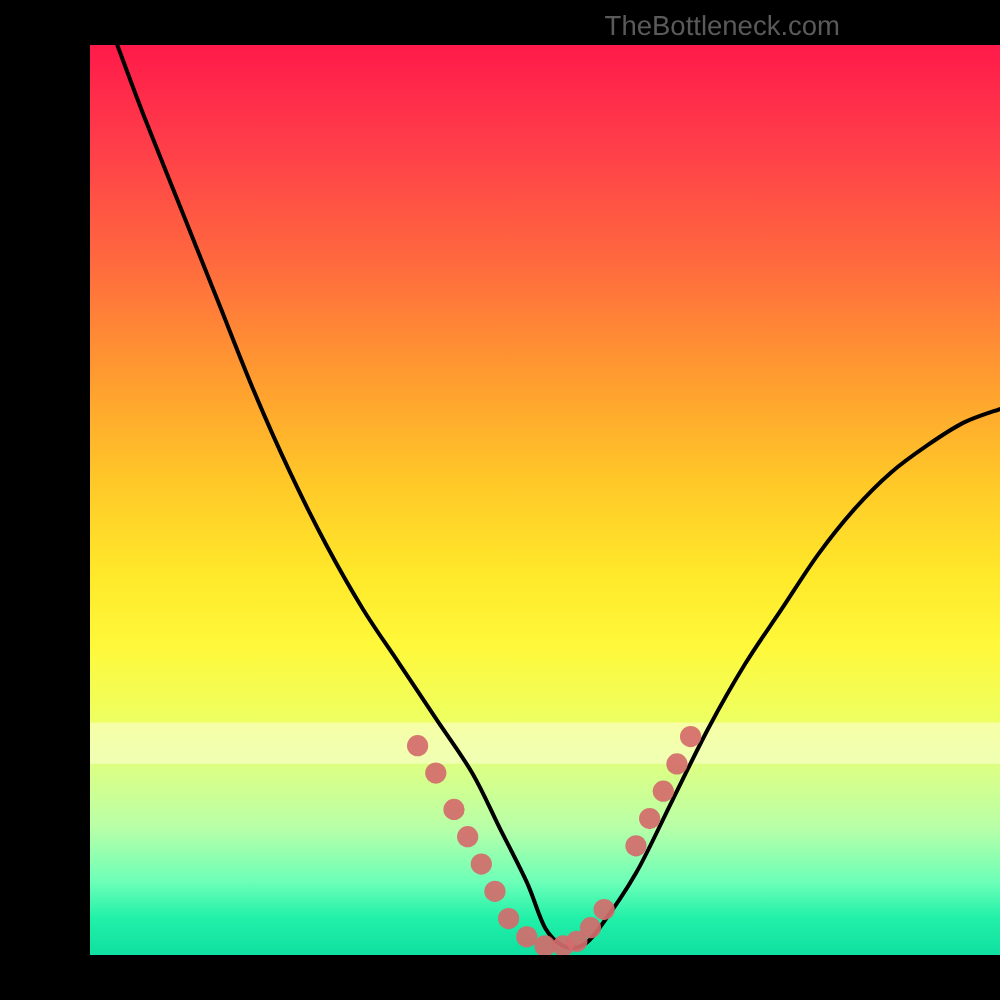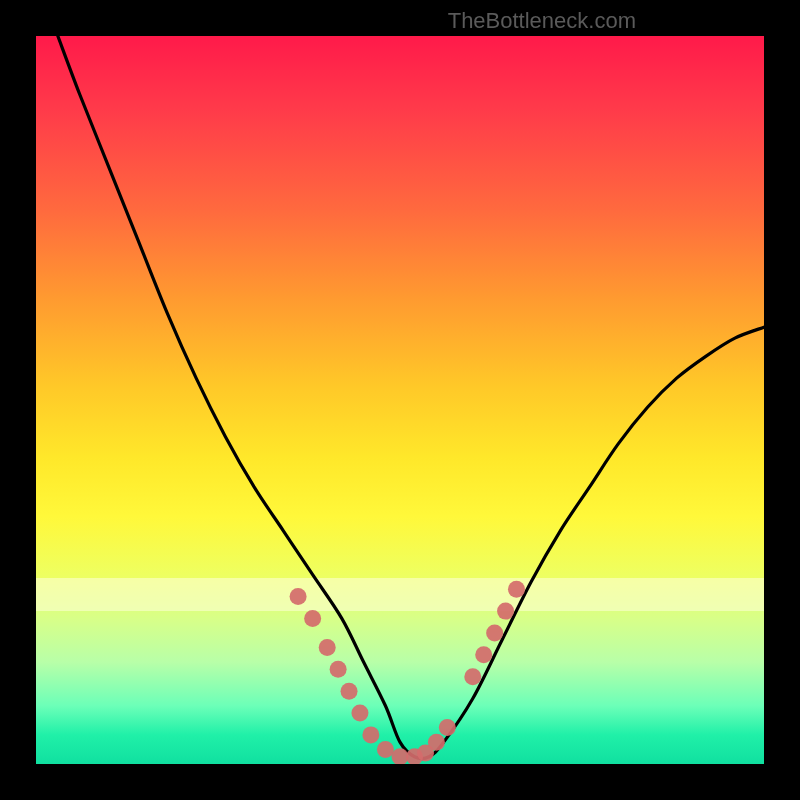--- a/index.html
+++ b/index.html
@@ -9,20 +9,21 @@
     height: 800px;
     background: #000;
     overflow: hidden;
     font-family: Arial, Helvetica, sans-serif;
   }
   .stage {
     position: relative;
     width: 648px;
     height: 800px;
     background: #000;
+    margin-left: 36px;
   }
   .plot {
     position: absolute;
     left: 36px;
     top: 36px;
     width: 728px;
     height: 728px;
     overflow: hidden;
   }
   .gradient {

